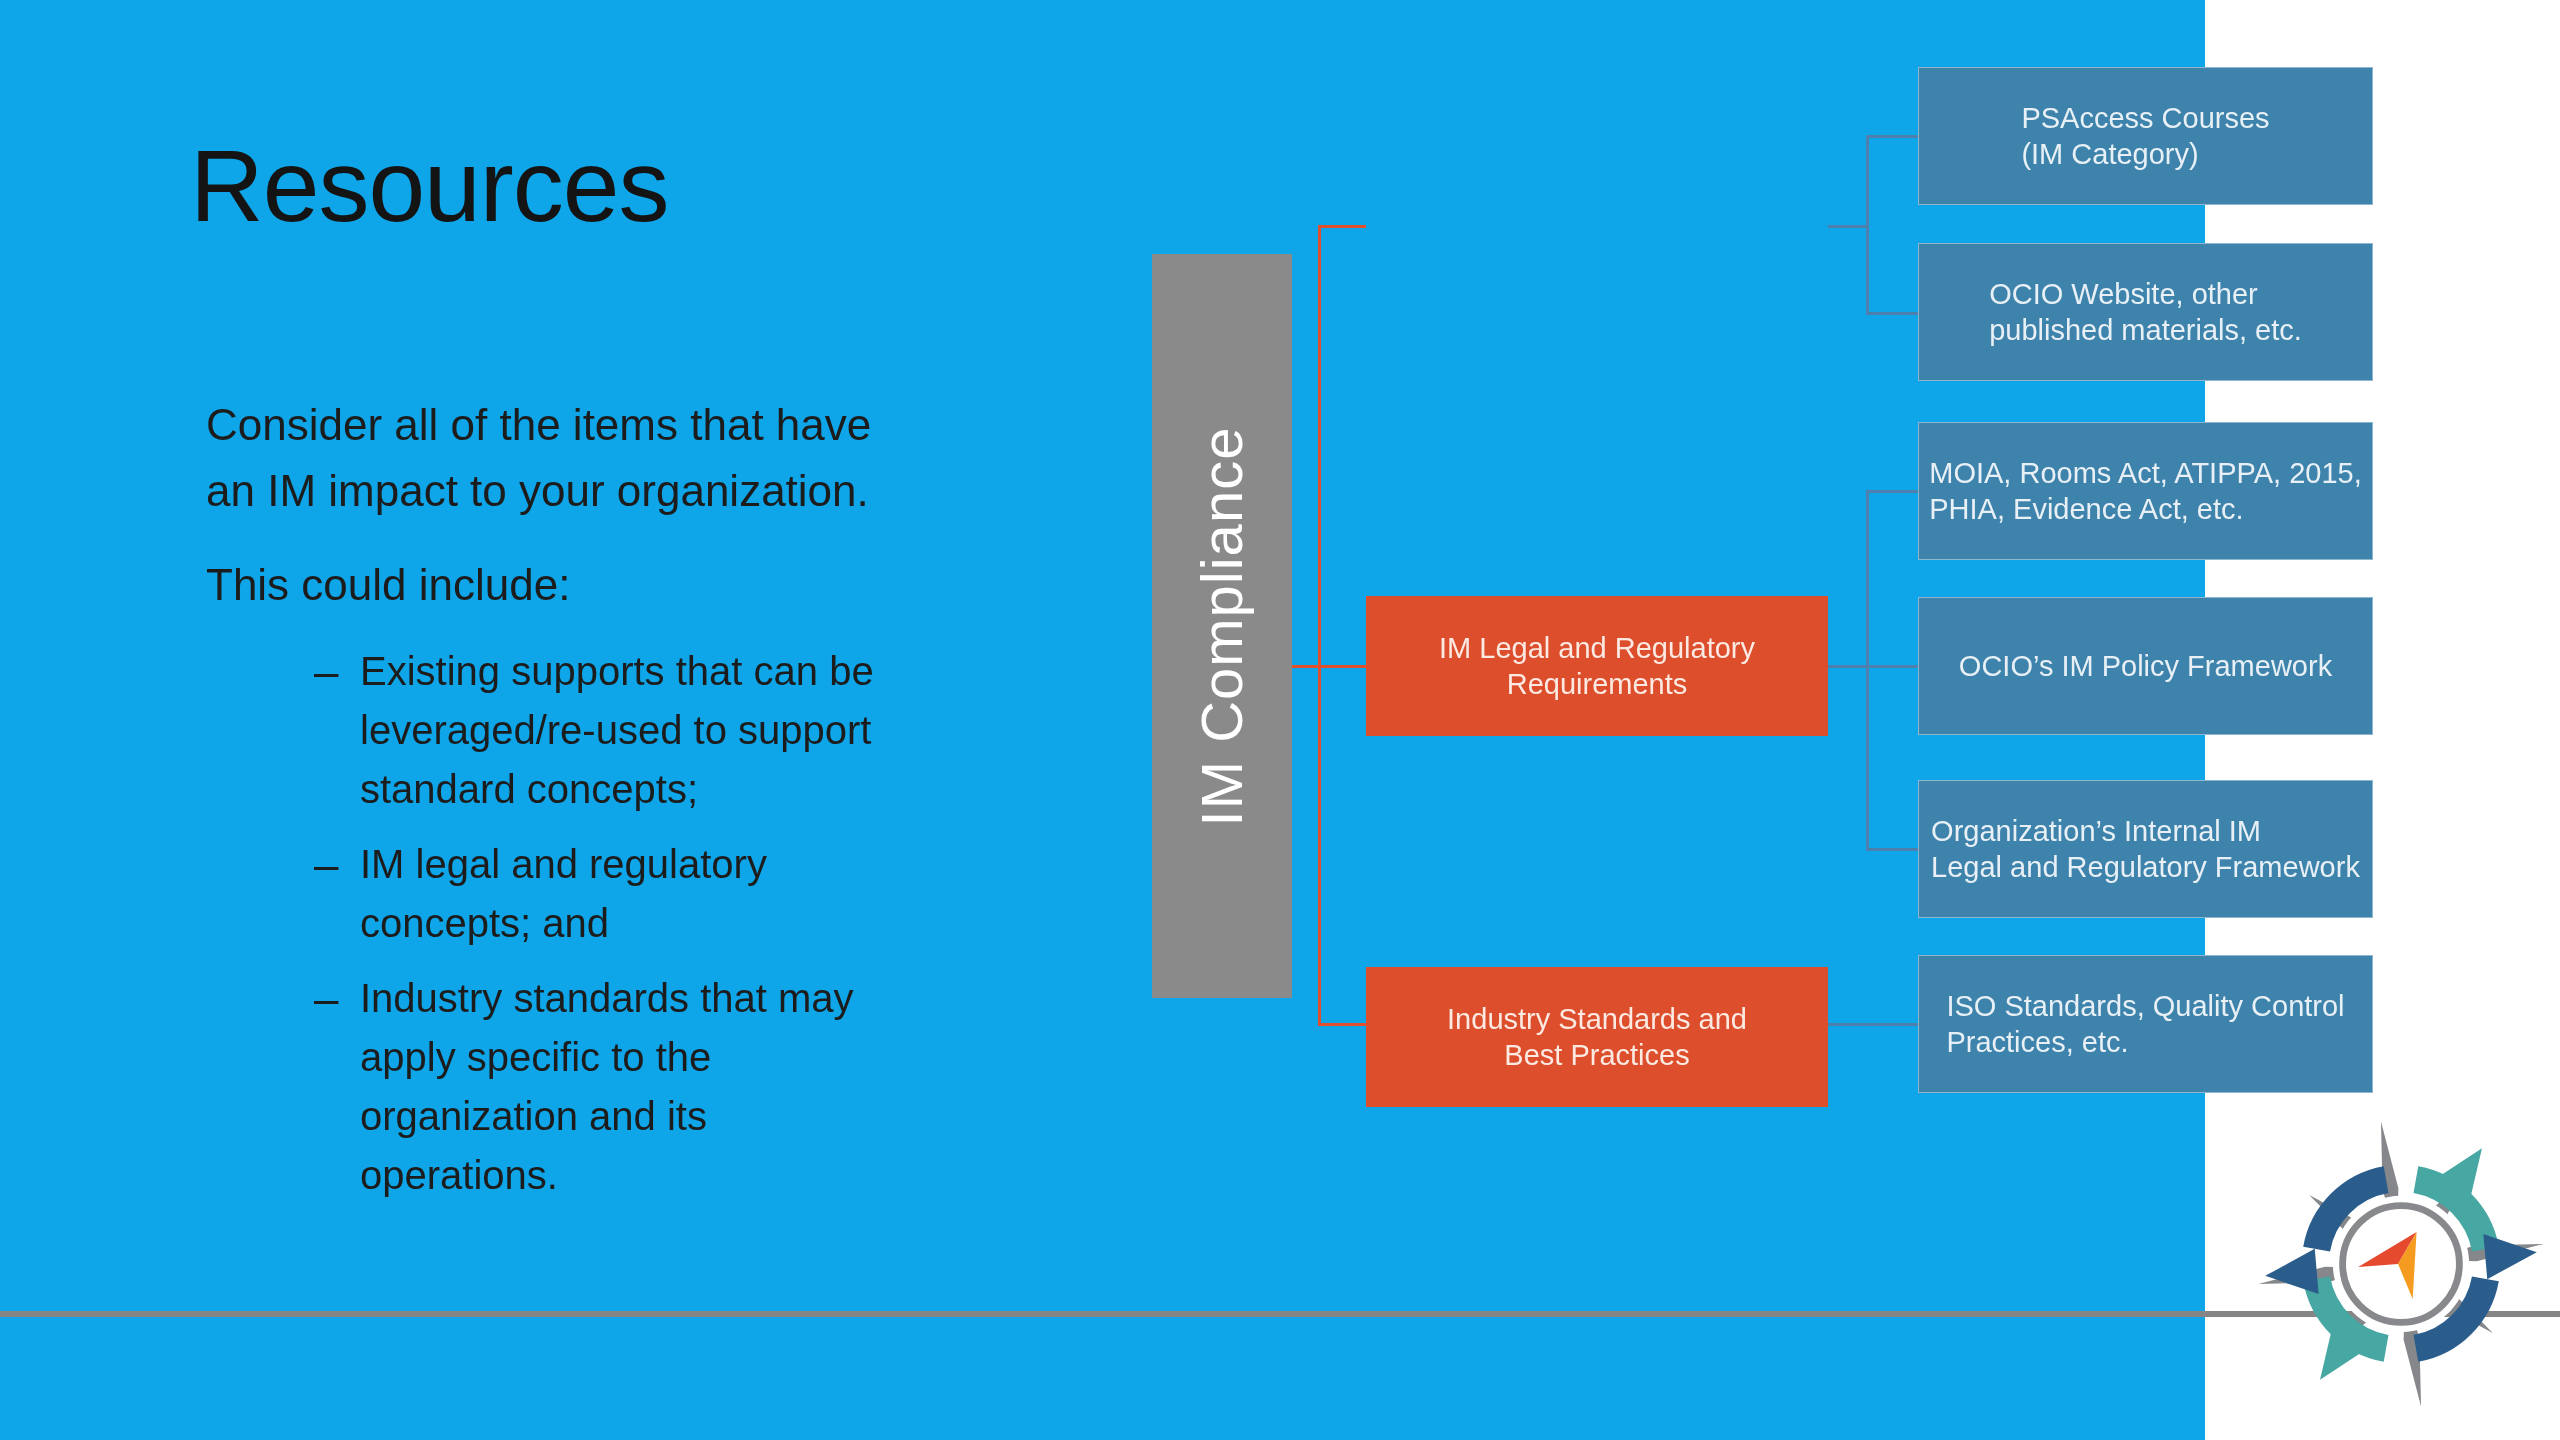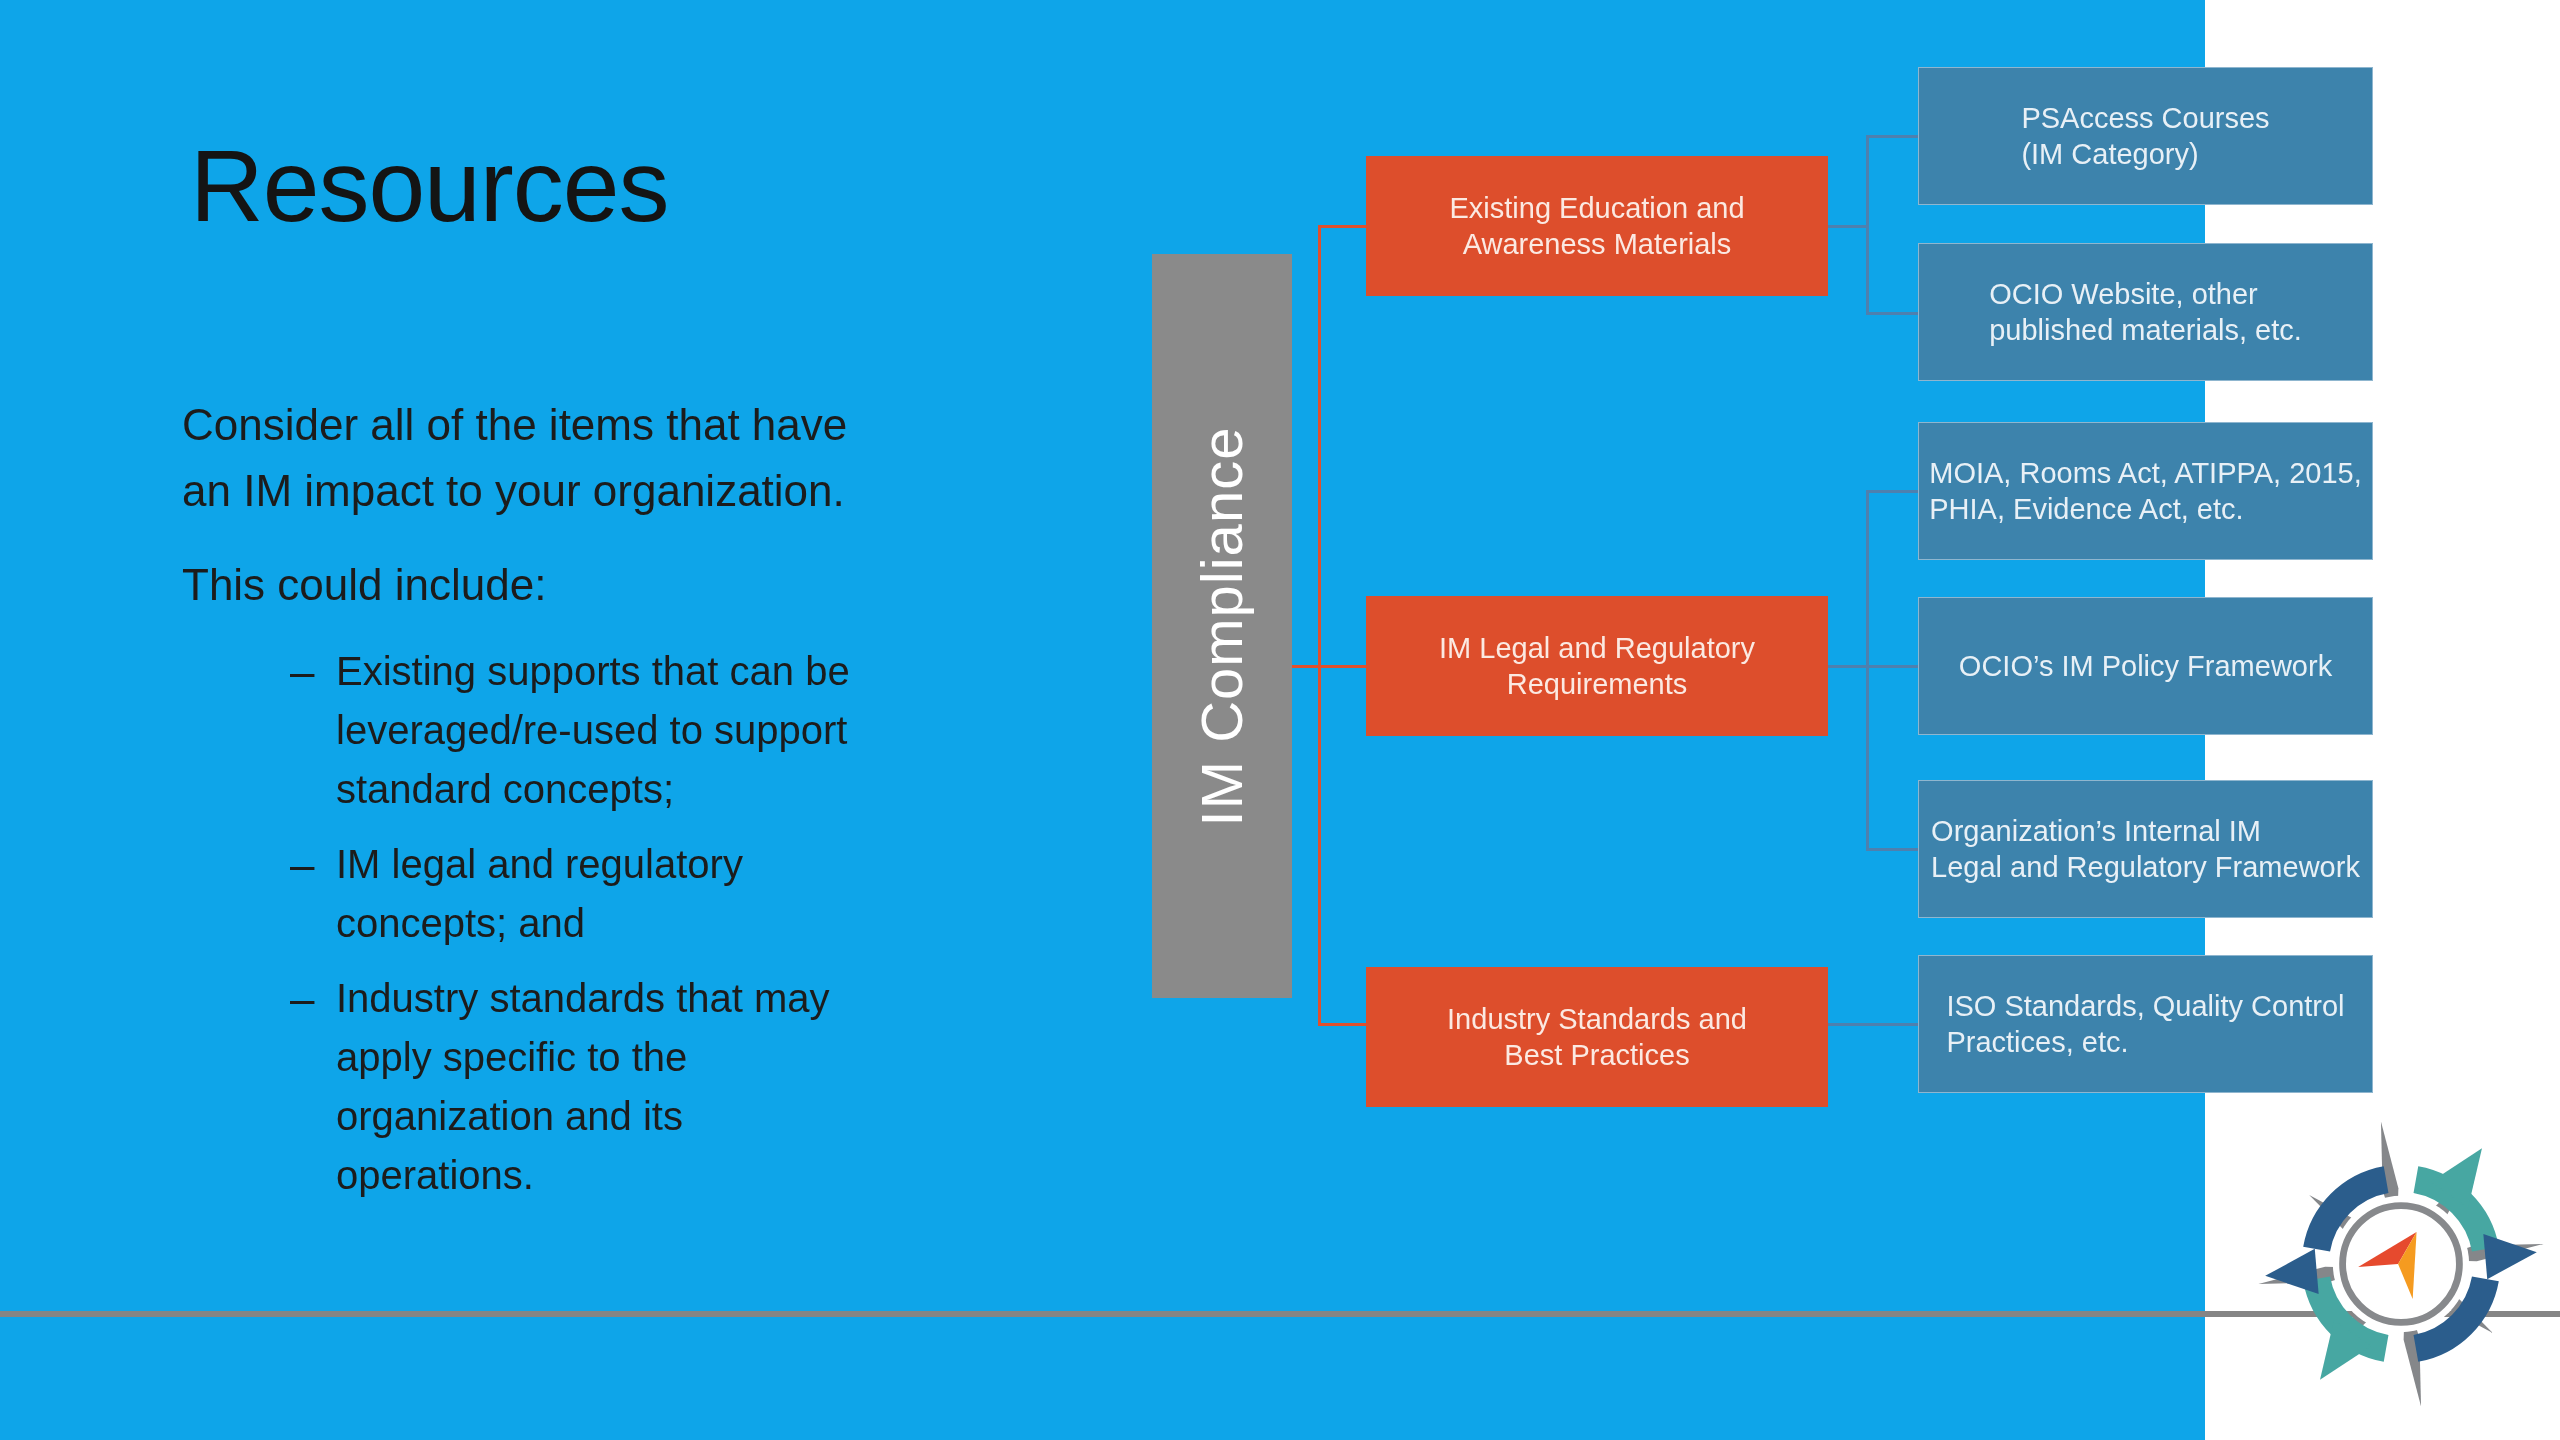--- a/index.html
+++ b/index.html
@@ -3,21 +3,21 @@
 <meta charset="utf-8">
 <style>
   * { margin:0; padding:0; box-sizing:border-box; }
   html,body { width:2560px; height:1440px; background:#ffffff; overflow:hidden; }
   body { font-family:"Liberation Sans", sans-serif; color:#1c1c1c; }
   .slide { position:relative; width:2205px; height:1440px; background:#0ea5e9; }
 
   
   .title { position:absolute; left:190px; top:128px; font-size:102px; font-weight:300;
            letter-spacing:-1px; color:#141414; }
-  .body-block { position:absolute; left:182px; top:392px; width:900px; }
+  .body-block { position:absolute; left:206px; top:392px; width:900px; }
   .para { font-size:44px; line-height:66px; white-space:pre-line; color:#1c1c1c; }
   .para + .para { margin-top:28px; }
   .bullets { margin-top:24px; }
   .bullet-row { display:flex; margin-bottom:16px; }
   .dash { width:46px; margin-left:108px; font-size:44px; line-height:59px; flex:0 0 auto; }
   .btext { font-size:40px; line-height:59px; white-space:pre-line; width:700px; }
 
   
   .root-bar { position:absolute; left:1152px; top:254px; width:140px; height:744px;
               background:#8A8A8A; display:flex; align-items:center; justify-content:center; }
@@ -108,22 +108,20 @@
   <div class="line bline ln-g2v"></div>
   <div class="line bline ln-g2a"></div>
   <div class="line bline ln-g2b"></div>
   <div class="line bline ln-g2c"></div>
   <div class="line bline ln-g3h"></div>
 
   <div class="root-bar">
     <span class="root-label">IM Compliance</span>
   </div>
 
-  <div class="obox o1">Existing Education and
-Awareness Materials</div>
   <div class="obox o2">IM Legal and Regulatory
 Requirements</div>
   <div class="obox o3">Industry Standards and
 Best Practices</div>
 
   <div class="bbox b1">PSAccess Courses
 (IM Category)</div>
   <div class="bbox b2">OCIO Website, other
 published materials, etc.</div>
   <div class="bbox b3">MOIA, Rooms Act, ATIPPA, 2015,

